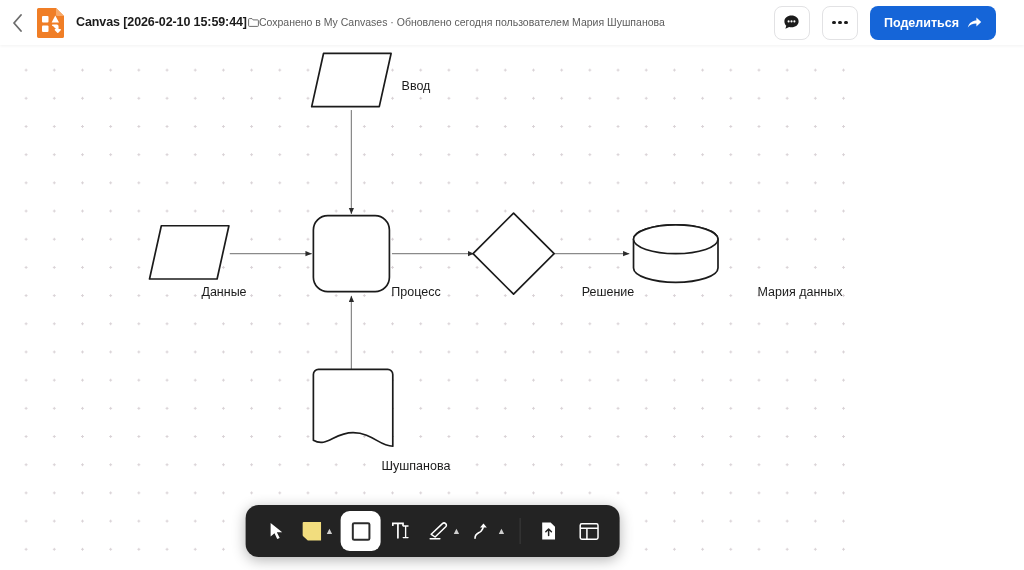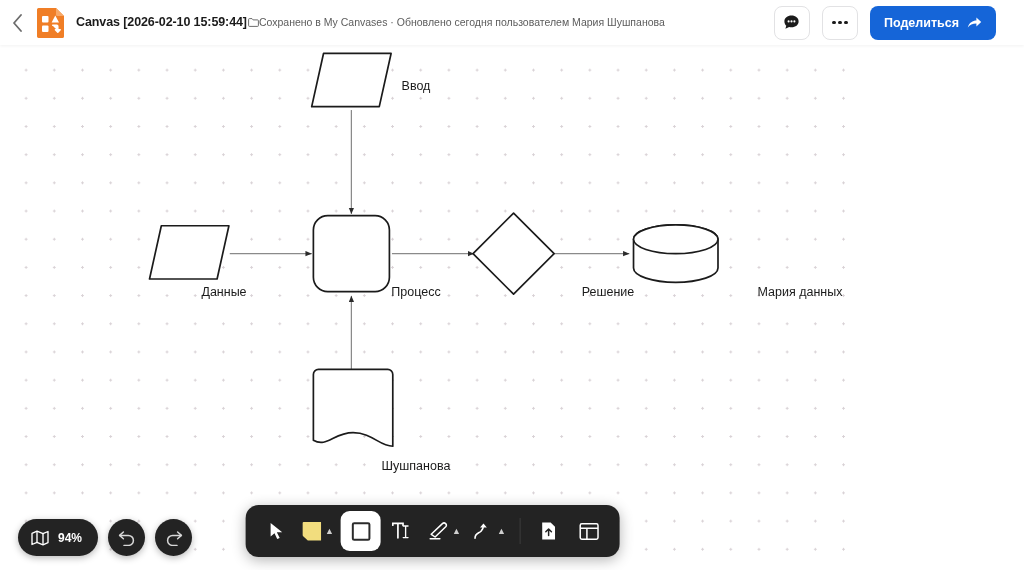--- a/index.html
+++ b/index.html
@@ -219,41 +219,20 @@
       </g>
     </svg>
 
     <div class="node-label" style="left:416px; top:41px">Ввод</div>
     <div class="node-label" style="left:224px; top:247px">Данные</div>
     <div class="node-label" style="left:416px; top:247px">Процесс</div>
     <div class="node-label" style="left:608px; top:247px">Решение</div>
     <div class="node-label" style="left:800px; top:247px">Мария данных</div>
     <div class="node-label" style="left:416px; top:421px">Шушпанова</div>
 
-    <div id="bottom-left">
-      <div id="zoom-pill">
-        <svg width="18" height="16" viewBox="0 0 18 16">
-          <path d="M1 3.4 L6 1.2 L12 3.7 L17 1.5 V12.6 L12 14.8 L6 12.3 L1 14.5 Z" fill="none" stroke="#ffffff" stroke-width="1.35" stroke-linejoin="round"></path>
-          <path d="M6 1.2 V12.3 M12 3.7 V14.8" fill="none" stroke="#ffffff" stroke-width="1.35"></path>
-        </svg>
-        <span id="zoom-value">94%</span>
-      </div>
-      <div class="round-btn">
-        <svg width="18" height="16" viewBox="0 0 18 16">
-          <path d="M5.4 2 L1.6 5.4 L5.4 8.8" fill="none" stroke="#d8d8d8" stroke-width="1.5" stroke-linecap="round" stroke-linejoin="round"></path>
-          <path d="M1.8 5.4 H10.4 a5 5 0 0 1 0 10 H6" fill="none" stroke="#d8d8d8" stroke-width="1.5" stroke-linecap="round"></path>
-        </svg>
-      </div>
-      <div class="round-btn">
-        <svg width="18" height="16" viewBox="0 0 18 16">
-          <path d="M12.6 2 L16.4 5.4 L12.6 8.8" fill="none" stroke="#d8d8d8" stroke-width="1.5" stroke-linecap="round" stroke-linejoin="round"></path>
-          <path d="M16.2 5.4 H7.6 a5 5 0 0 0 0 10 H12" fill="none" stroke="#d8d8d8" stroke-width="1.5" stroke-linecap="round"></path>
-        </svg>
-      </div>
-    </div>
 
     <div id="toolbar">
 
       <div class="tool">
         <svg width="16" height="18" viewBox="0 0 16 18">
           <path d="M2 1 L13.6 10.2 H8.2 L11.1 16 L8.6 17 L5.9 11.3 L2 14.6 Z" fill="#ffffff"></path>
         </svg>
       </div>
 
       <div class="tool">

